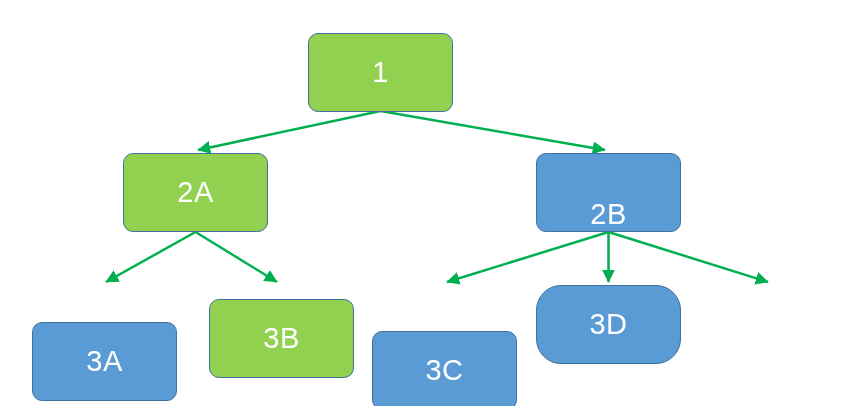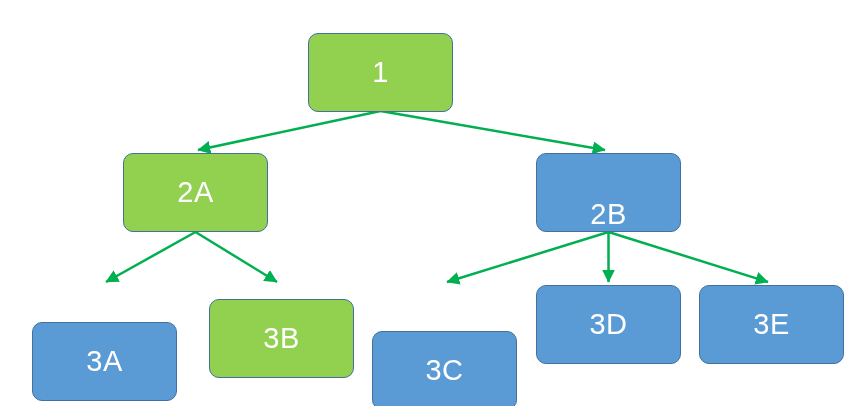--- a/index.html
+++ b/index.html
@@ -41,21 +41,21 @@
     user-select:none;
   }
   .node.green{ background:var(--green); }
   .node.blue{ background:var(--blue); }
   .node-1 { left:308px; top:33px; }
   .node-2a{ left:123px; top:153px;text-align:right; }
   .node-2b{ left:536px; top:153px;align-items:flex-end; }
   .node-3a{ left:32px;  top:285px;margin-top:37px; }
   .node-3b{ left:209px; top:299px; }
   .node-3c{ left:372px; top:283px;margin-top:48px; }
-  .node-3d{ left:536px; top:285px; }
+  .node-3d{ left:536px; top:285px;border-radius:25px; }
   .node-3e{ left:699px; top:285px; }
 </style>
 </head>
 <body>
 
 <div class="canvas">
 
   <svg class="edges" viewBox="0 0 866 406" xmlns="http://www.w3.org/2000/svg">
     <defs>
       <marker id="arrow" class="arrowhead" viewBox="0 0 10 10" refX="9.5" refY="5" markerWidth="13" markerHeight="13" markerUnits="userSpaceOnUse" orient="auto">
@@ -85,17 +85,14 @@
   </div>
   <div class="node green node-3b">
     <span>3B</span>
   </div>
   <div class="node blue node-3c">
     <span>3C</span>
   </div>
   <div class="node blue node-3d">
     <span>3D</span>
   </div>
-  <div class="node blue node-3e">
-    <span>3E</span>
-  </div>
 
 </div>
 
 </body></html>

